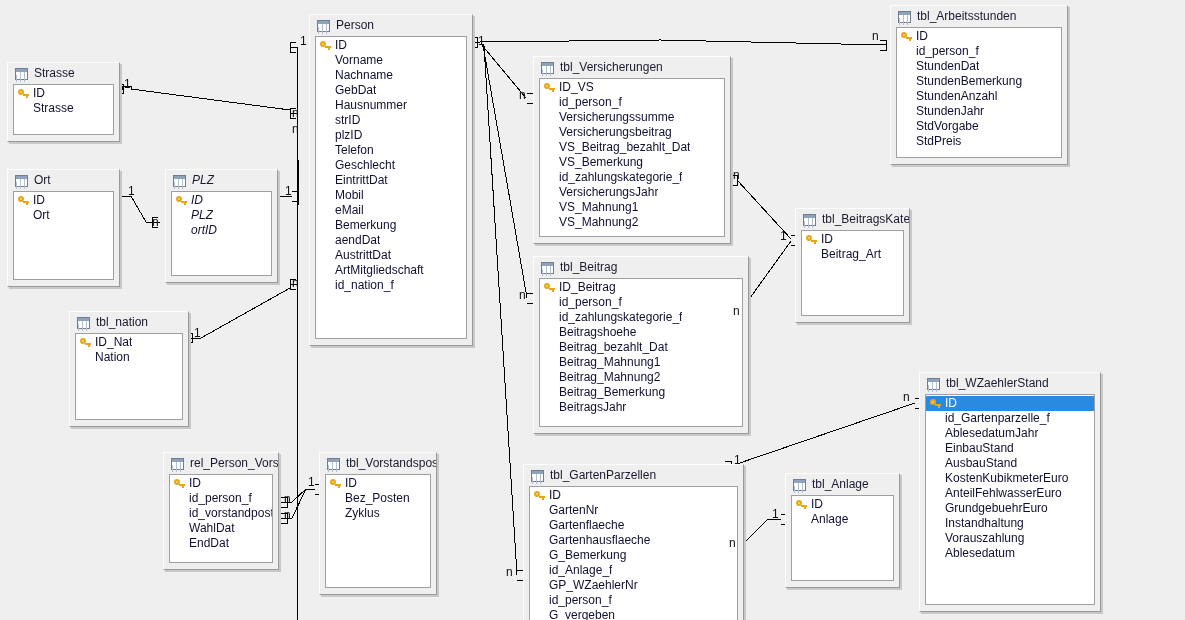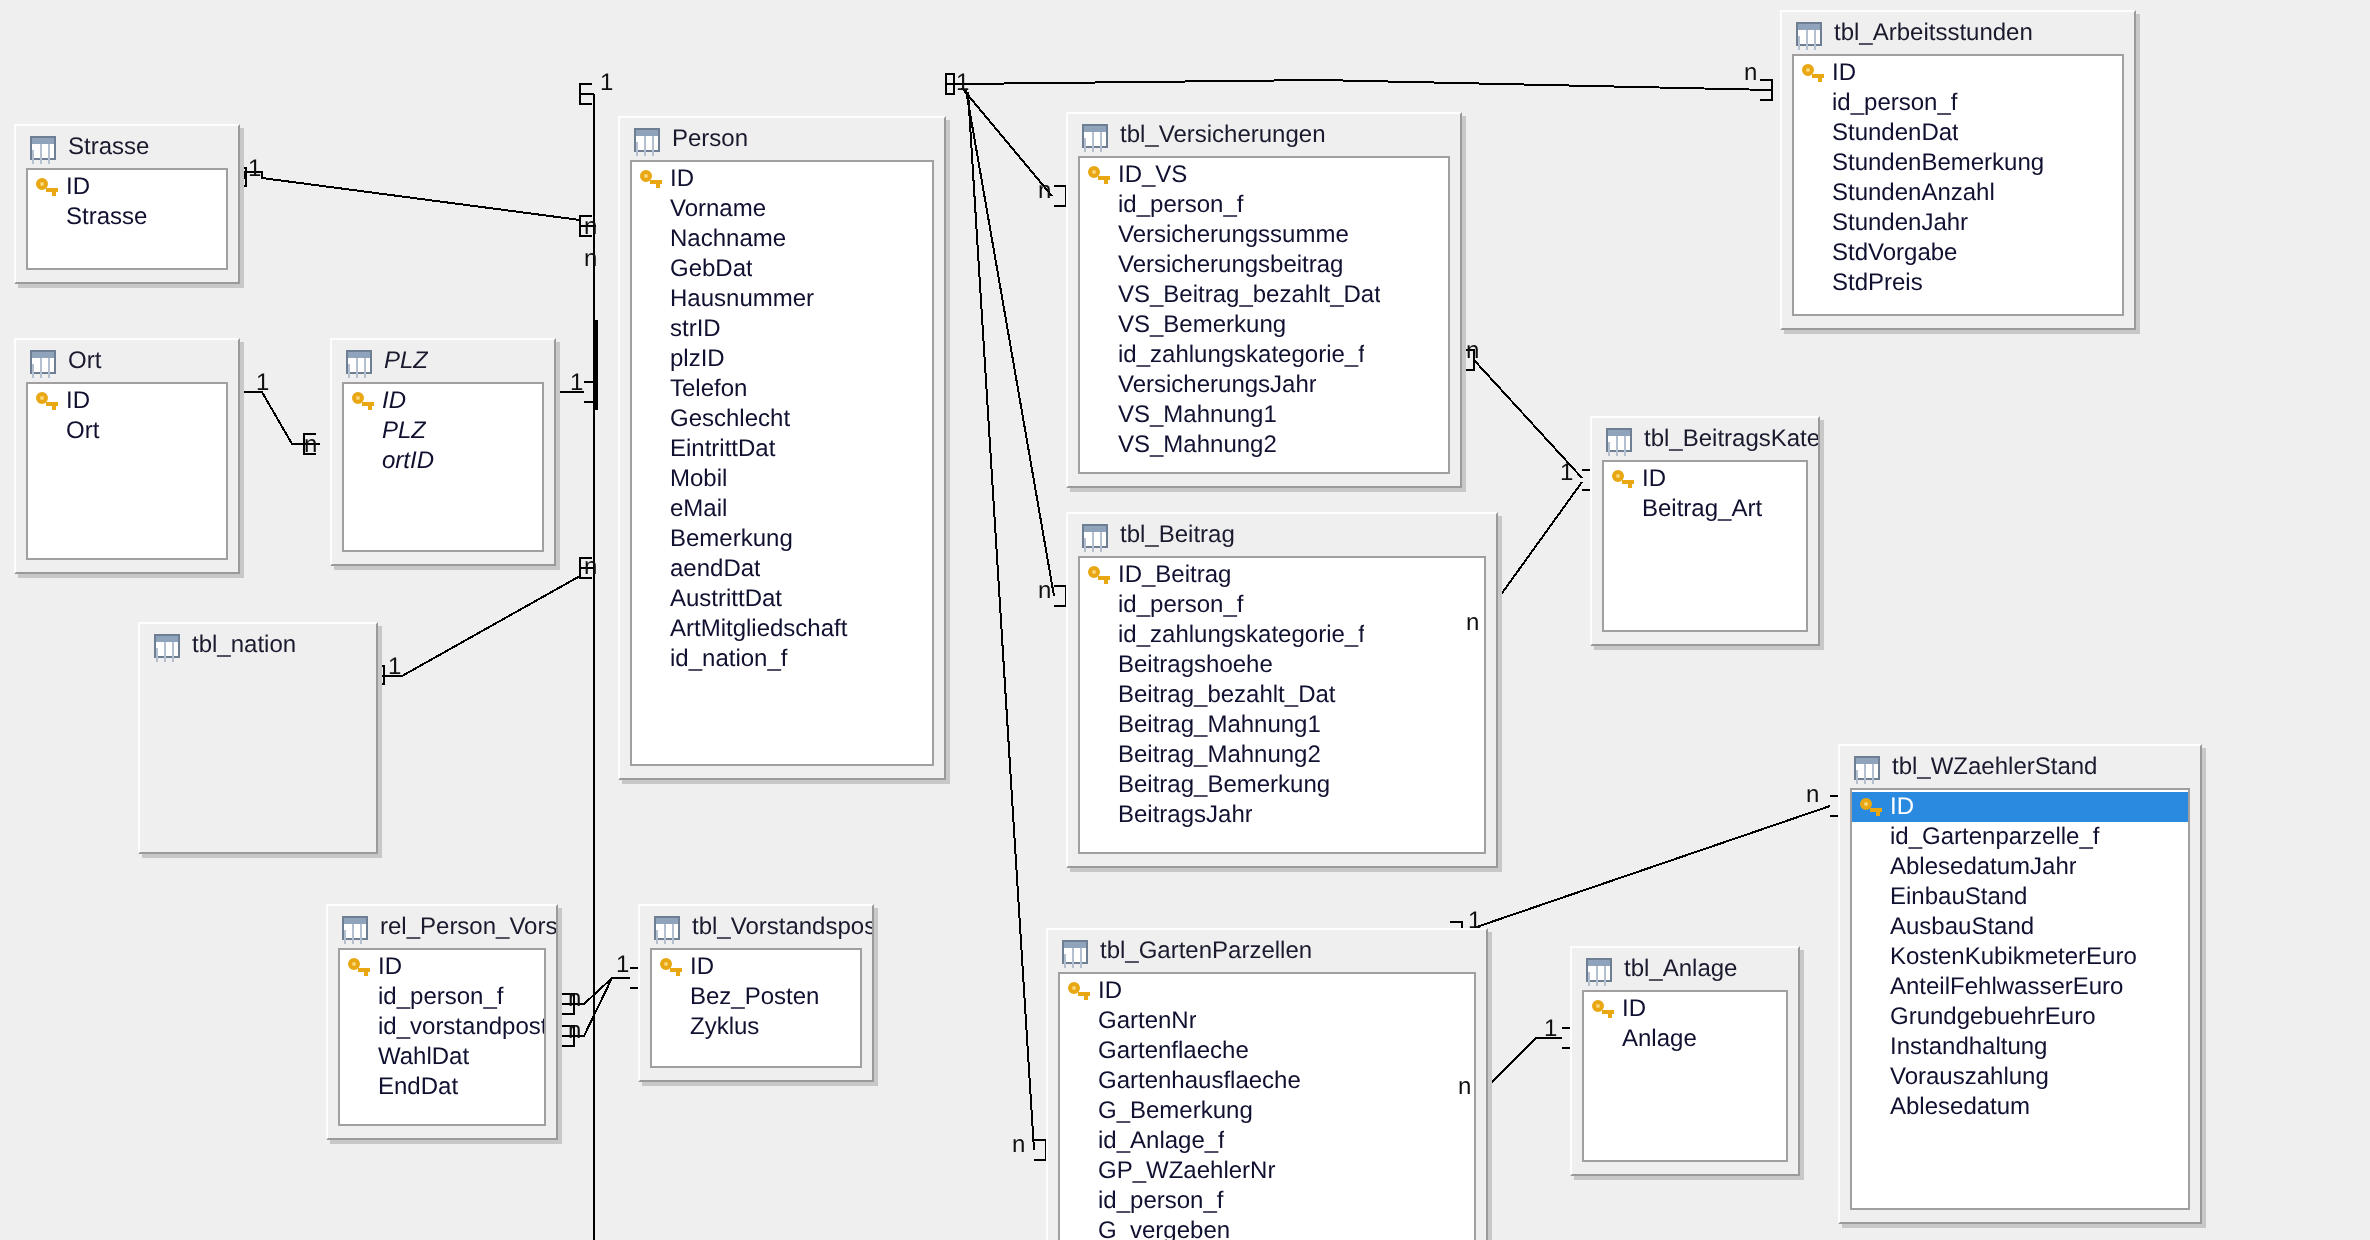--- a/index.html
+++ b/index.html
@@ -170,21 +170,21 @@
       <path d="M915,398 L921,398 L921,408 L915,408"></path>
 
       <path d="M725,547 L740,547 L768,519 L781,519"></path>
       <path d="M725,542 L731,542 L731,552 L725,552"></path>
       <path d="M781,514 L786,514 L786,524 L781,524"></path>
 
     </g>
   </svg>
 
   <div id="tables-layer">
-      <div class="tbl" style="left: 309px; top: 14px; width: 164px; height: 332px; margin-top: 44px;">
+      <div class="tbl" style="left: 309px; top: 14px; width: 164px; height: 332px;">
         <div class="tbl-head">
           <span class="ico-grid"></span>
           <span class="tbl-title">Person</span>
         </div>
         <div class="tbl-body">
           <div class="fld">
             <span class="keyslot">
               <span class="ico-key">
                 <span class="bow"></span>
                 <span class="shaft"></span>
@@ -327,20 +327,36 @@
             <span class="keyslot"></span>
             <span class="fname">ortID</span>
           </div>
         </div>
       </div>
       <div class="tbl" style="left: 69px; top: 311px; width: 120px; height: 116px;">
         <div class="tbl-head">
           <span class="ico-grid"></span>
           <span class="tbl-title">tbl_nation</span>
         </div>
+        <div class="tbl-body">
+          <div class="fld">
+            <span class="keyslot">
+              <span class="ico-key">
+                <span class="bow"></span>
+                <span class="shaft"></span>
+                <span class="tooth"></span>
+              </span>
+            </span>
+            <span class="fname">ID_Nat</span>
+          </div>
+          <div class="fld">
+            <span class="keyslot"></span>
+            <span class="fname">Nation</span>
+          </div>
+        </div>
       </div>
       <div class="tbl" style="left: 163px; top: 452px; width: 116px; height: 118px;">
         <div class="tbl-head">
           <span class="ico-grid"></span>
           <span class="tbl-title">rel_Person_Vorsta</span>
         </div>
         <div class="tbl-body">
           <div class="fld">
             <span class="keyslot">
               <span class="ico-key">
@@ -362,21 +378,21 @@
           <div class="fld">
             <span class="keyslot"></span>
             <span class="fname">WahlDat</span>
           </div>
           <div class="fld">
             <span class="keyslot"></span>
             <span class="fname">EndDat</span>
           </div>
         </div>
       </div>
-      <div class="tbl" style="left: 319px; top: 452px; width: 118px; height: 89px;">
+      <div class="tbl" style="left: 319px; top: 452px; width: 118px; height: 143px;">
         <div class="tbl-head">
           <span class="ico-grid"></span>
           <span class="tbl-title">tbl_Vorstandspos</span>
         </div>
         <div class="tbl-body">
           <div class="fld">
             <span class="keyslot">
               <span class="ico-key">
                 <span class="bow"></span>
                 <span class="shaft"></span>

